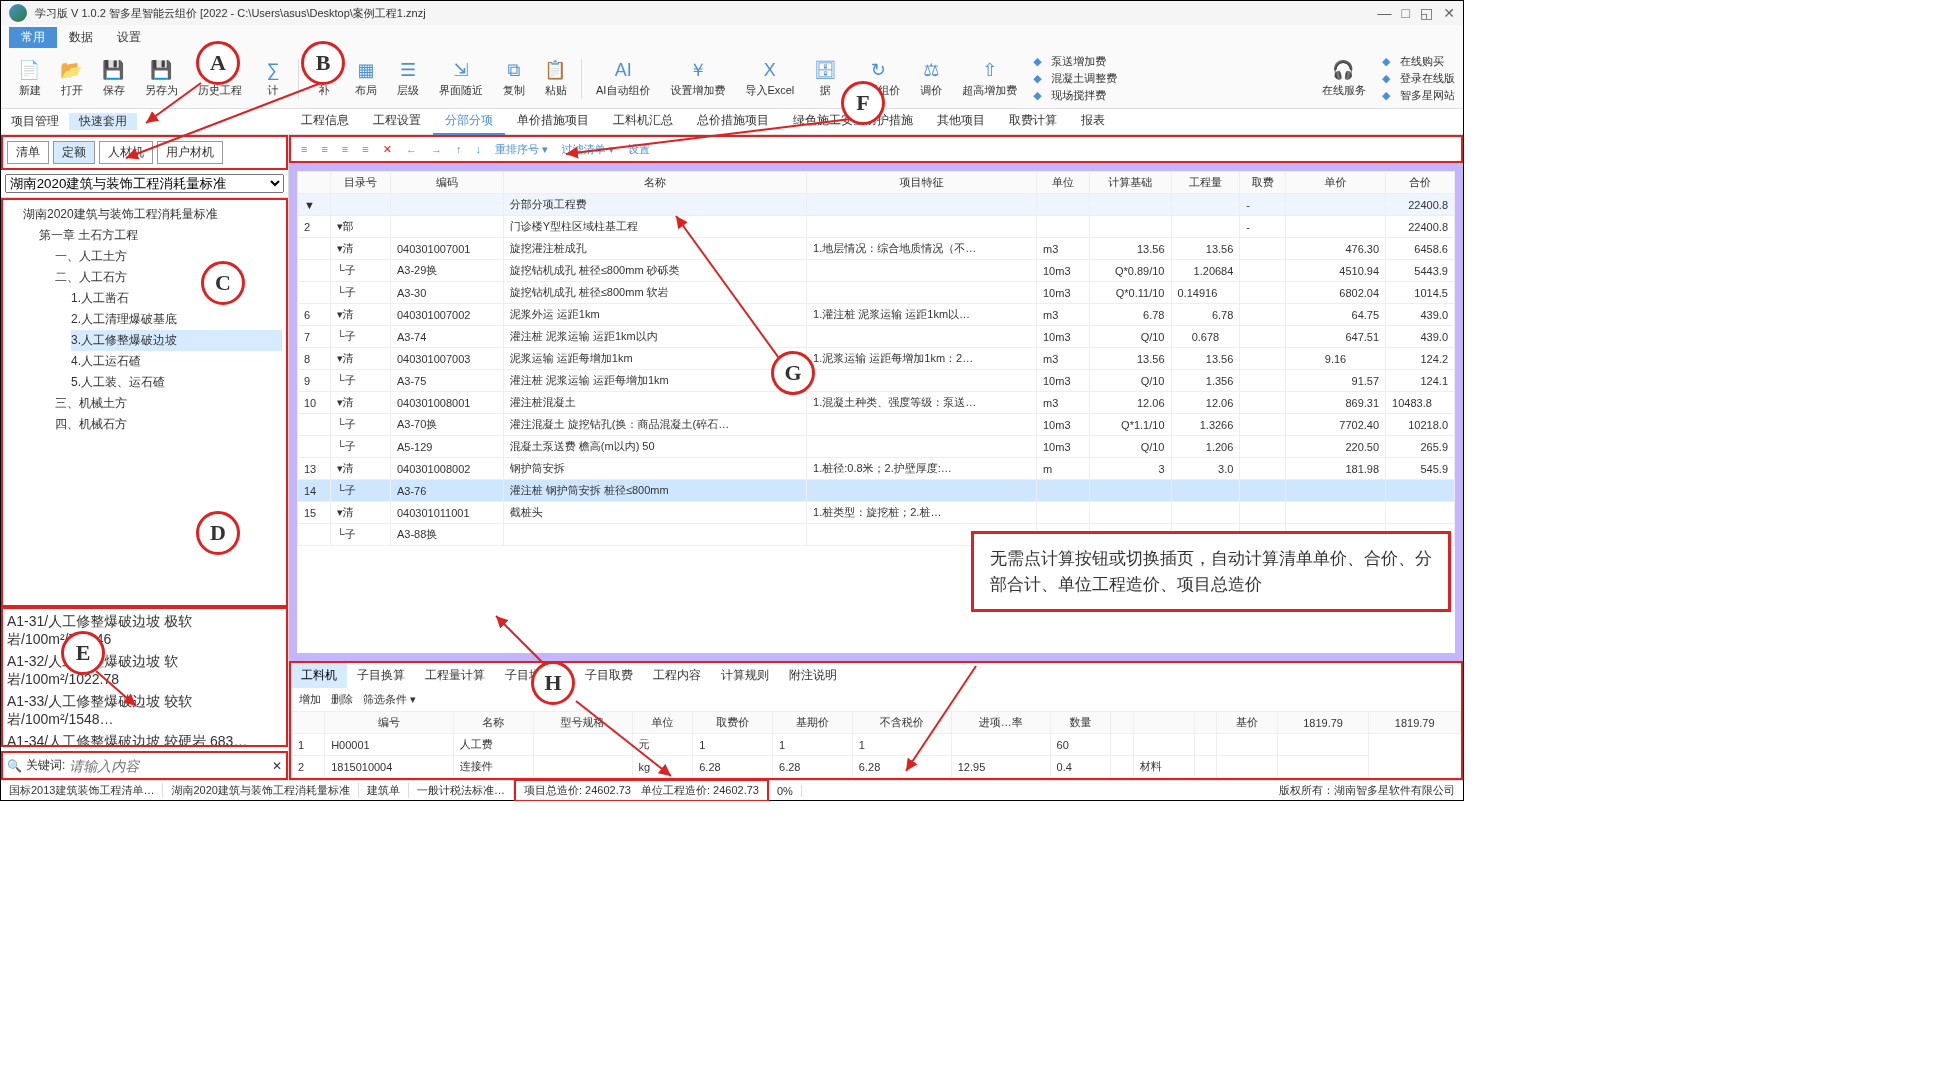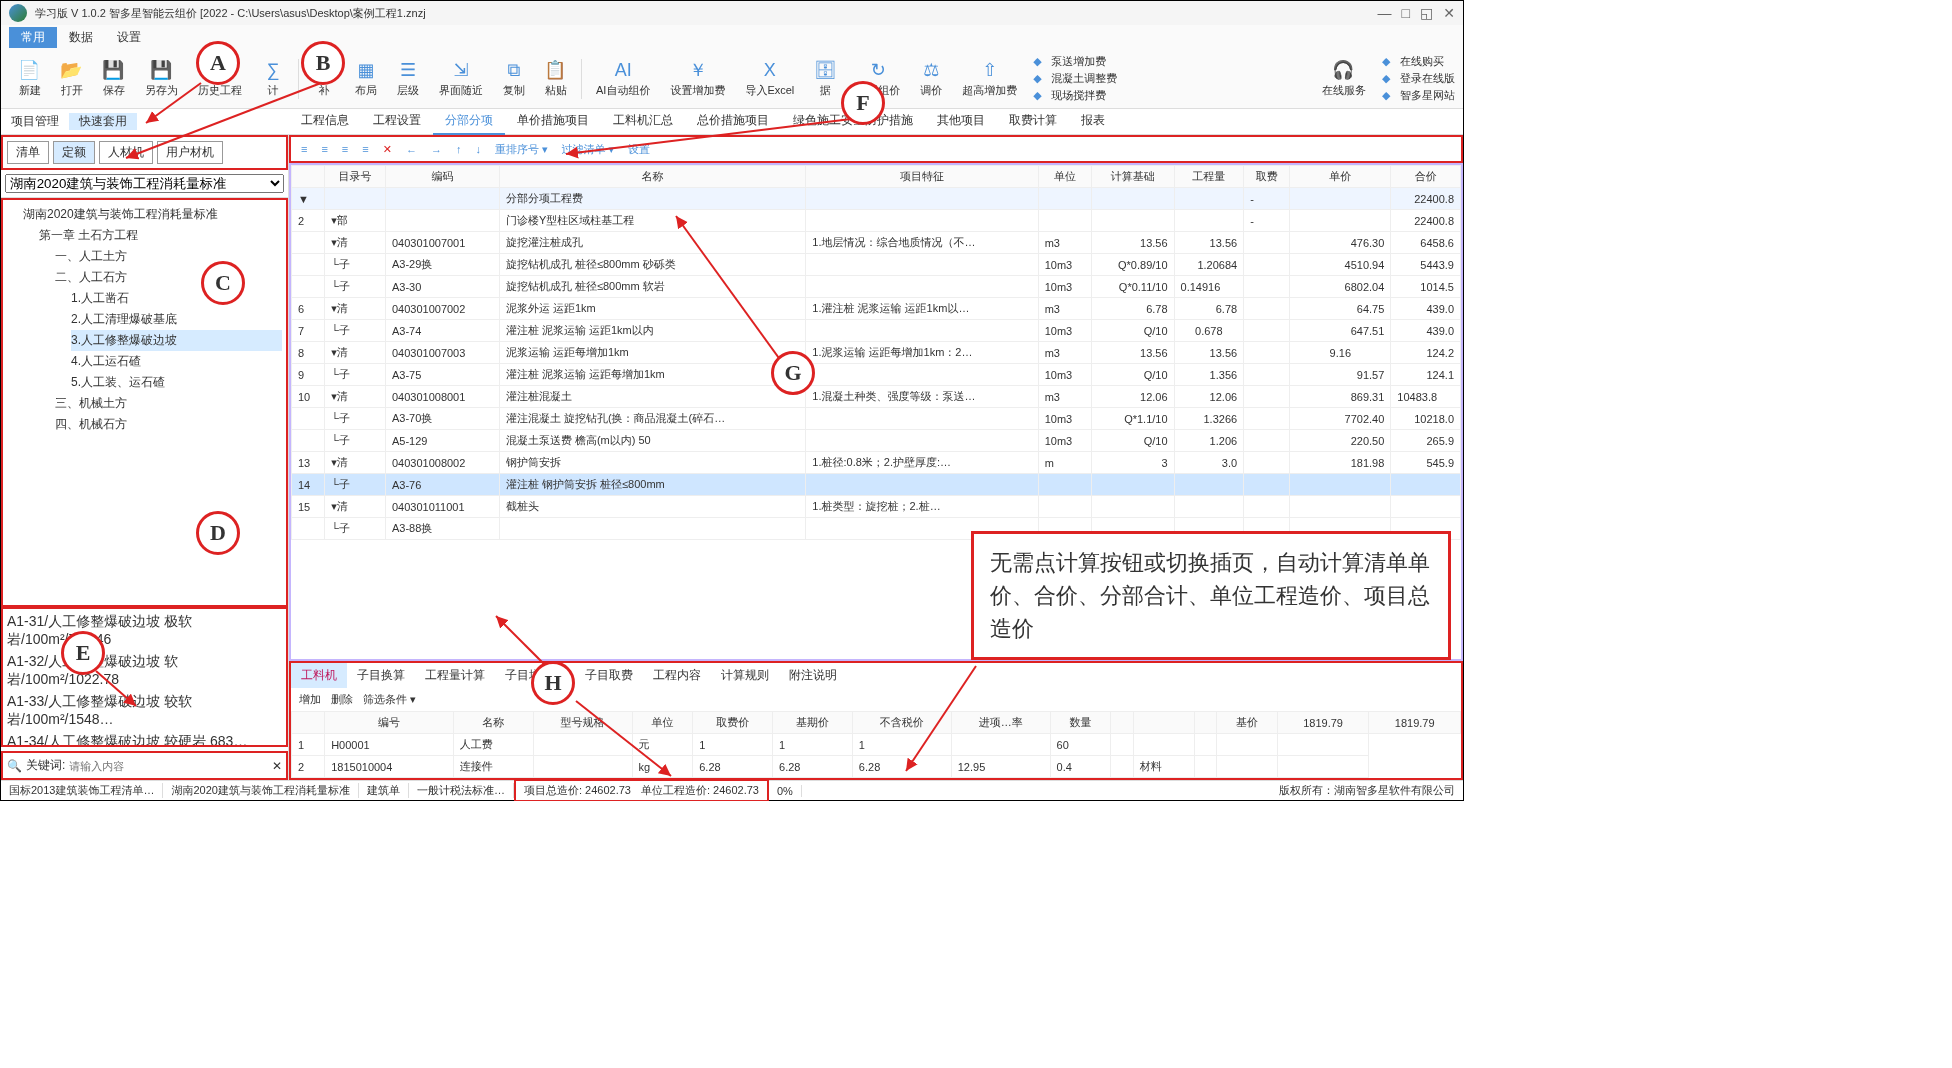--- a/index.html
+++ b/index.html
@@ -33,43 +33,43 @@
 .left .togglerow .tg.active { background: #d6ebff; }
 .left .stdsel { padding: 4px; border-bottom: 1px solid #ddd; }
 .left .stdsel select { width: 100%; }
 .treebox { flex: 1; overflow: auto; border: 2px solid #d22; padding: 4px; }
 .tree ul { list-style: none; padding-left: 16px; }
 .tree li { padding: 2px 0; cursor: pointer; }
 .tree li.sel { background: #d6ebff; }
 .listbox { border: 2px solid #d22; height: 140px; overflow: auto; padding: 2px; }
 .listbox .li { padding: 2px; cursor: pointer; font-size: 14px; }
 .kwrow { border: 2px solid #d22; padding: 4px; display: flex; align-items: center; gap: 4px; margin-top: 4px; }
-.kwrow input { flex: 1; border: none; outline: none; font-size: 11px; }
+.kwrow input { flex: 1; border: none; outline: none; font-size: 14px; font-style: italic; }
 .right { flex: 1; display: flex; flex-direction: column; overflow: hidden; }
 .toolbar { height: 28px; display: flex; align-items: center; gap: 6px; padding: 0 6px; border: 2px solid #d22; }
 .toolbar .tb { cursor: pointer; padding: 2px 4px; font-size: 11px; color: #4a90d9; }
-.gridbox { flex: 1; border: 2px solid #c4b5fd; overflow: auto; position: relative; }
+.gridbox { flex: 1; border: 8px solid #c4b5fd; overflow: auto; position: relative; }
 table.grid { width: 100%; border-collapse: collapse; font-size: 11px; }
 table.grid th, table.grid td { border: 1px solid #eee; padding: 3px 6px; white-space: nowrap; }
 table.grid th { background: #fafafa; font-weight: normal; }
 table.grid tr.hl td { background: #cfe6ff; }
 table.grid tr.head td { background: #eef5ff; }
 .bottomtabsbox { border: 2px solid #d22; }
 .bottomtabs { display: flex; }
 .bottomtabs .bt { padding: 4px 10px; cursor: pointer; font-size: 12px; }
-.bottomtabs .bt.active { background: #d6ebff; color: #be185d; }
+.bottomtabs .bt.active { background: #d6ebff; color: #000000; }
 .subtoolbar { display: flex; gap: 10px; padding: 4px 8px; font-size: 11px; }
 .subtoolbar span { cursor: pointer; }
 .subgrid { font-size: 11px; }
 .subgrid th, .subgrid td { border: 1px solid #eee; padding: 2px 6px; }
 .statusbar { height: 20px; display: flex; align-items: center; font-size: 11px; border-top: 1px solid #ddd; }
 .statusbar .sb { padding: 0 8px; border-right: 1px solid #ddd; }
 .statusbar .sbright { margin-left: auto; padding: 0 8px; }
 .callout { position: absolute; border: 3px solid #d22; border-radius: 50%; width: 44px; height: 44px; display: flex; align-items: center; justify-content: center; font-size: 22px; font-weight: bold; background: #fff; font-family: "Times New Roman", serif; z-index: 10; }
-.annot { position: absolute; border: 3px solid #d22; background: #fff; padding: 12px 16px; font-size: 22px; line-height: 1.5; z-index: 5; font-family: "SimSun", serif; }
+.annot { position: absolute; border: 3px solid #d22; background: #fff; padding: 12px 16px; font-size: 17px; line-height: 1.5; z-index: 5; font-family: "SimSun", serif; }
 svg.arrow { position: absolute; z-index: 9; pointer-events: none; }
 .totalbox { border: 2px solid #d22; padding: 2px 8px; display: inline-flex; gap: 10px; }
 </style>
 </head>
 <body>
 
 <div class="window">
 
   <div class="titlebar">
     <div class="logo"></div>

